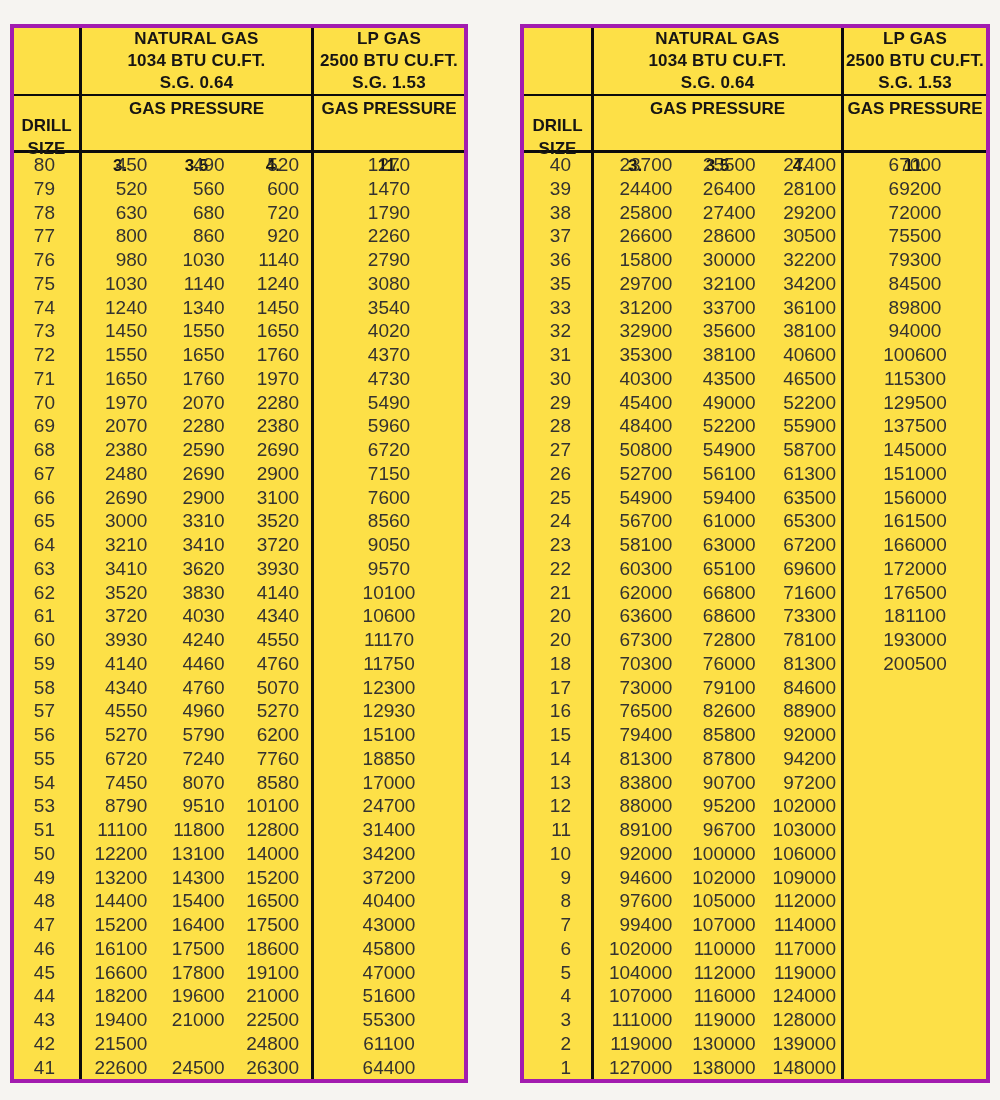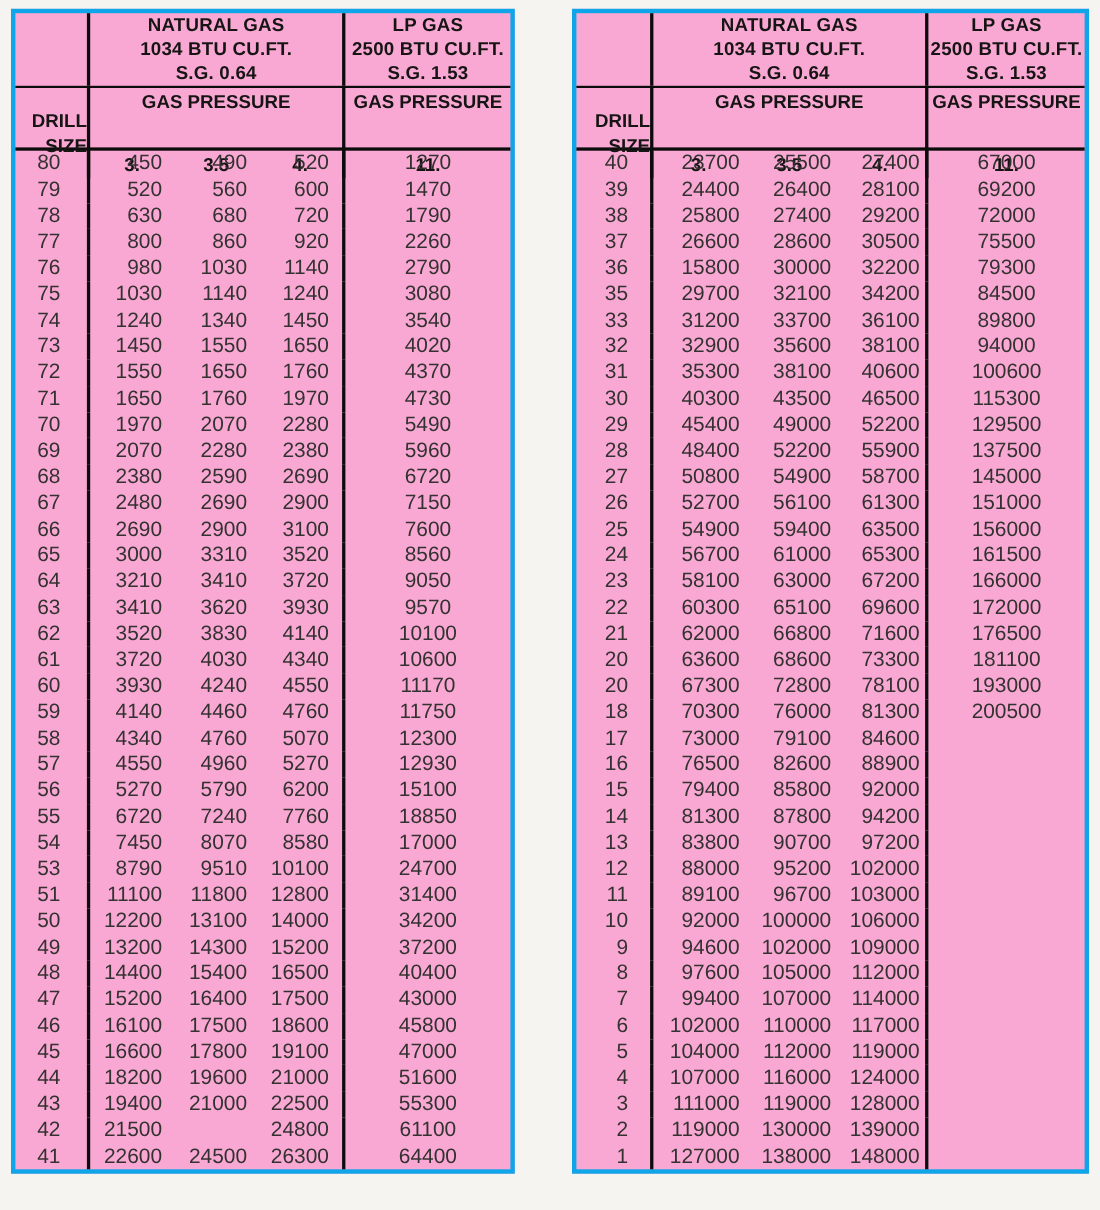--- a/index.html
+++ b/index.html
@@ -10,23 +10,23 @@
   }
   .page {
     position: relative;
     width: 1000px;
     height: 1100px;
     background: #f6f4f1;
     overflow: hidden;
   }
   .gtable {
     position: absolute;
-    top: 8px;
-    border: 4px solid #0ea5e9;
-    background: #f9a8d4;
+    top: 24px;
+    border: 4px solid #a21caf;
+    background: #fde047;
     color: #171514;
     box-sizing: border-box;
   }
   .gtable.t0 { left: 10px;  width: 458px; --dw: 68px; --lpw: 150px; --numpad: 12px; --dpad: 24px; }
   .gtable.t1 { left: 520px; width: 470px; --dw: 70px; --lpw: 142px; --numpad: 5px;  --dpad: 20px; }
 
   .thead1, .thead2, .trow {
     display: grid;
     grid-template-columns: var(--dw) repeat(3, 1fr) var(--lpw);
   }
@@ -49,21 +49,21 @@
     text-align: center;
     font-weight: bold;
     font-size: 17px;
     line-height: 22px;
     letter-spacing: 0.2px;
   }
   .drill-head {
     display: flex;
     flex-direction: column;
     justify-content: center;
-    align-items: flex-end;
+    align-items: center;
     font-weight: bold;
     font-size: 17px;
     line-height: 23px;
   }
   .gp-wrap {
     display: flex;
     flex-direction: column;
     justify-content: center;
     height: 100%;
     gap: 32px;

